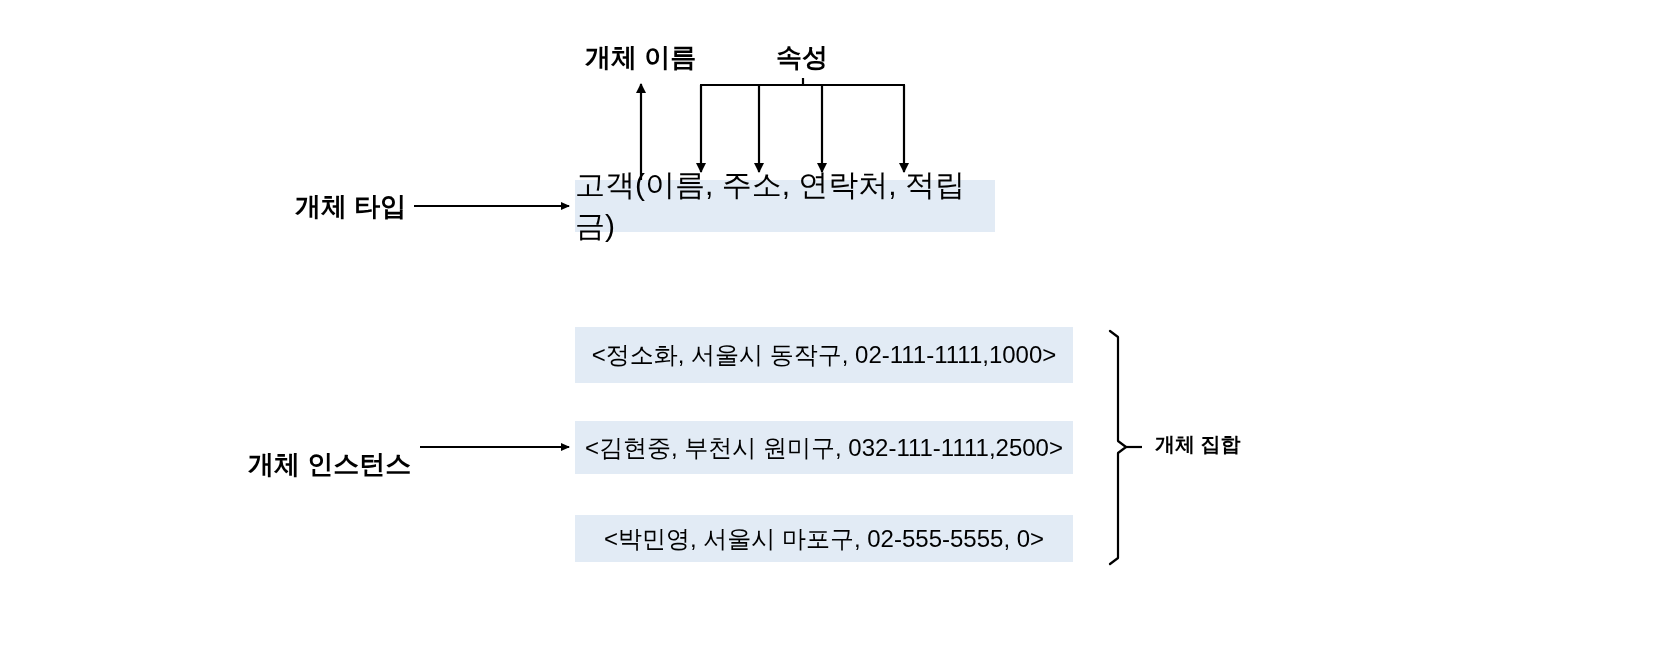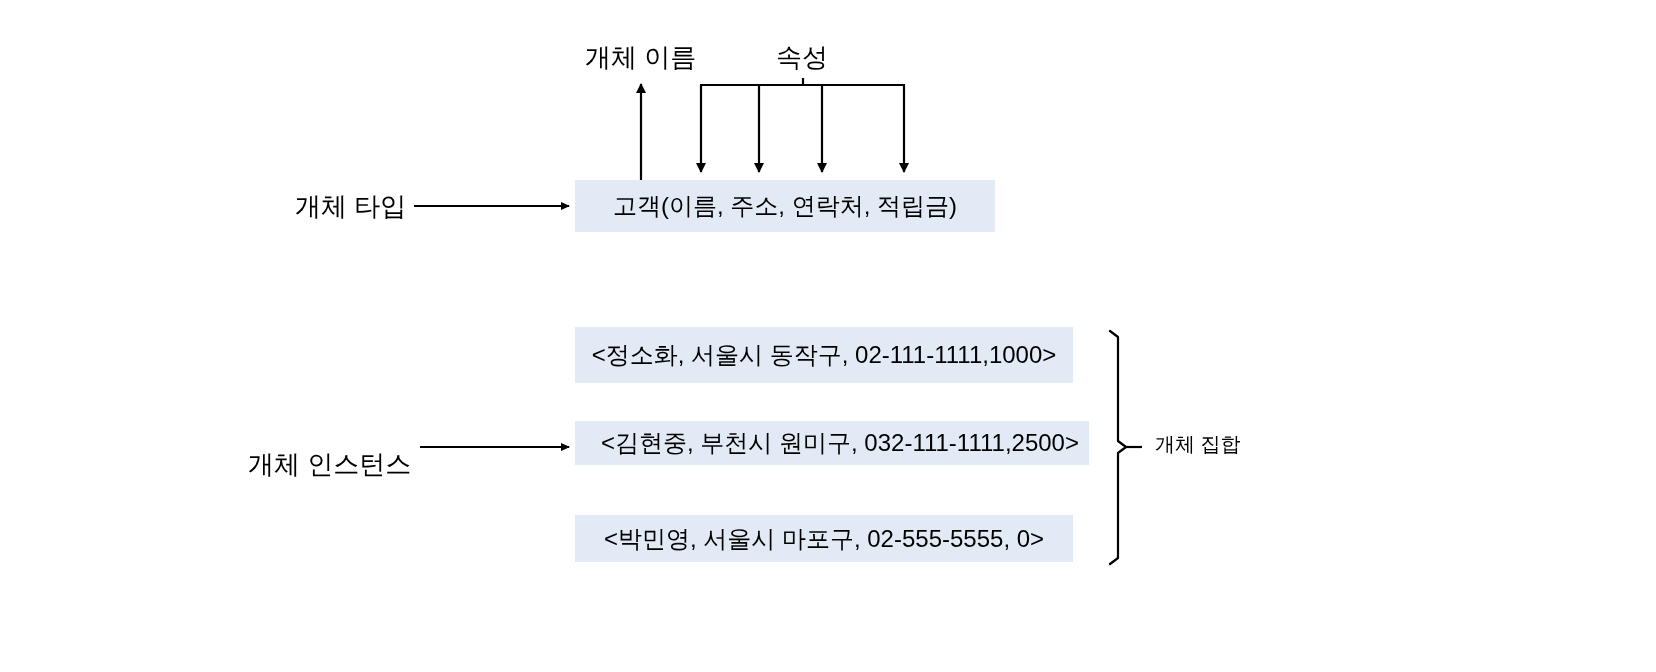--- a/index.html
+++ b/index.html
@@ -25,40 +25,41 @@
     top: 0;
     width: 1656px;
     height: 672px;
     pointer-events: none;
   }
   .label {
     position: absolute;
     white-space: nowrap;
     color: #000000;
     line-height: 1;
+    font-weight: bold;
   }
   .callout-label {
     font-size: 26px;
   }
   .side-label {
     font-size: 26px;
   }
   .set-label {
     font-size: 20px;
   }
   .data-box {
     position: absolute;
     background: #e2ebf5;
     display: flex;
     align-items: center;
     justify-content: center;
     color: #000000;
   }
   .entity-type-box {
-    font-size: 24px;
+    font-size: 30px;
   }
   .instance-box {
     font-size: 24px;
   }
 </style>
 </head>
 <body>
 
 <div id="diagram-canvas">
 
@@ -107,17 +108,17 @@
   <div class="label side-label" style="left: 295px; top: 193px;">개체 타입</div>
 
   <div class="label side-label" style="left: 248px; top: 451px;">개체 인스턴스</div>
 
   <div class="label set-label" style="left: 1155px; top: 434px;">개체 집합</div>
 
   <div class="data-box entity-type-box" style="left: 575px; top: 180px; width: 420px; height: 52px;">고객(이름, 주소, 연락처, 적립금)</div>
 
   <div class="data-box instance-box" style="left: 575px; top: 327px; width: 498px; height: 56px;">&lt;정소화, 서울시 동작구, 02-111-1111,1000&gt;</div>
 
-  <div class="data-box instance-box" style="left: 575px; top: 421px; width: 498px; height: 44px; padding-left: 16px;">&lt;김현중, 부천시 원미구, 032-111-1111,2500&gt;</div>
+  <div class="data-box instance-box" style="left: 575px; top: 421px; width: 498px; height: 53px;">&lt;김현중, 부천시 원미구, 032-111-1111,2500&gt;</div>
 
   <div class="data-box instance-box" style="left: 575px; top: 515px; width: 498px; height: 47px;">&lt;박민영, 서울시 마포구, 02-555-5555, 0&gt;</div>
 
 </div>
 
 </body></html>

